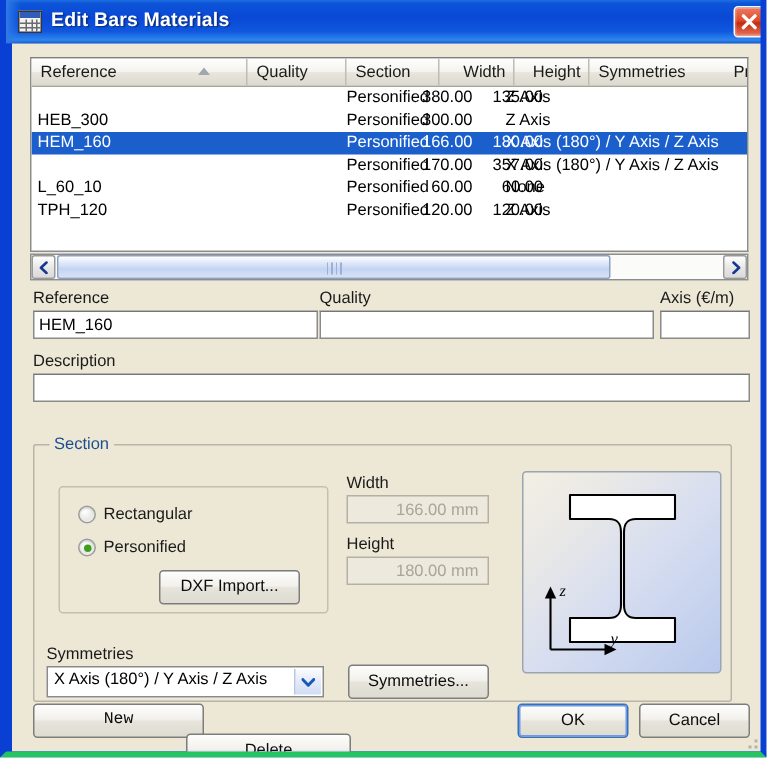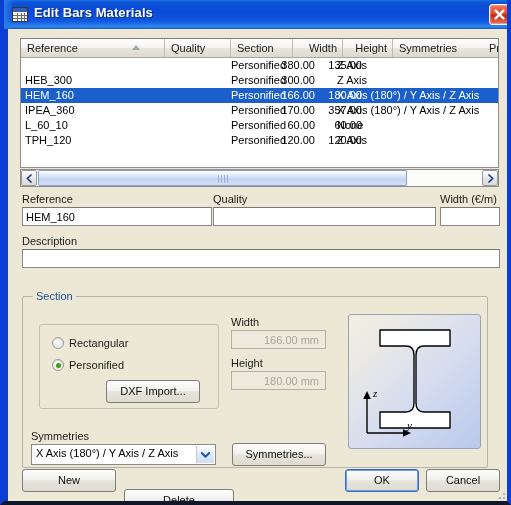--- a/index.html
+++ b/index.html
@@ -16,21 +16,21 @@
 
   
   #window {
     position: relative;
     width: 511px;
     height: 505px;
     box-sizing: border-box;
     background: #0A3FD4;
     border-left: 4px solid #0A3FD4;
     border-right: 4px solid #0A3FD4;
-    border-bottom: 4px solid #0f172a;
+    border-bottom: 4px solid #22c55e;
     overflow: hidden;
   }
 
   
   #titlebar {
     position: absolute;
     left: 0; top: 0;
     width: 511px;
     height: 29px;
     background: linear-gradient(to bottom,
@@ -394,21 +394,20 @@
             <div class="cell" style="left: 316px; width: 160px;">Z Axis</div>
           </div>
           <div class="row selected">
             <div class="cell" style="left: 4px; width: 140px;">HEM_160</div>
             <div class="cell" style="left: 210px; width: 60px;">Personified</div>
             <div class="cell num" style="left: 218px; width: 76px;">166.00</div>
             <div class="cell num" style="left: 265px; width: 76px;">180.00</div>
             <div class="cell" style="left: 316px; width: 160px;">X Axis (180°) / Y Axis / Z Axis</div>
           </div>
           <div class="row">
-            <div class="cell" style="left: 4px; width: 140px;">IPEA_360</div>
             <div class="cell" style="left: 210px; width: 60px;">Personified</div>
             <div class="cell num" style="left: 218px; width: 76px;">170.00</div>
             <div class="cell num" style="left: 265px; width: 76px;">357.00</div>
             <div class="cell" style="left: 316px; width: 160px;">X Axis (180°) / Y Axis / Z Axis</div>
           </div>
           <div class="row">
             <div class="cell" style="left: 4px; width: 140px;">L_60_10</div>
             <div class="cell" style="left: 210px; width: 60px;">Personified</div>
             <div class="cell num" style="left: 218px; width: 76px;">60.00</div>
             <div class="cell num" style="left: 265px; width: 76px;">60.00</div>
@@ -439,21 +438,21 @@
         </svg>
       </div>
     </div>
 
     <div class="fld-label" style="left:14px; top:164px;">Reference</div>
     <input class="txtbox" style="left: 14px; top: 178px; width: 190px;" value="HEM_160">
 
     <div class="fld-label" style="left:205px; top:164px;">Quality</div>
     <input class="txtbox" style="left: 205px; top: 178px; width: 223px;" value="">
 
-    <div class="fld-label" style="left:432px; top:164px;">Width (€/m)</div>
+    <div class="fld-label" style="left:432px; top:164px;">Axis (€/m)</div>
     <input class="txtbox" style="left: 432px; top: 178px; width: 60px;" value="">
 
     <div class="fld-label" style="left:14px; top:206px;">Description</div>
     <input class="txtbox" style="left: 14px; top: 220px; width: 478px;" value="">
 
     <div id="section-group">
       <span id="section-group-title">Section</span>
     </div>
 
     <div id="inner-panel"></div>
@@ -502,21 +501,21 @@
           <path d="M18,118 L18,82"></path>
           <path d="M18,118 L56,118"></path>
         </g>
         <polygon points="18,76 14.2,84 21.8,84" fill="#000000"></polygon>
         <polygon points="62,118 54,114.2 54,121.8" fill="#000000"></polygon>
         <text x="24" y="82" font-family="'Liberation Serif', serif" font-size="11" font-style="italic" fill="#000000">z</text>
         <text x="58" y="114" font-family="'Liberation Serif', serif" font-size="11" font-style="italic" fill="#000000">y</text>
       </svg>
     </div>
 
-    <div class="btn" style="left:14px; top:440px; width:94px;">New</div>
+    <div class="btn" style="left:14px; top:440px; width:114px;font-family:Liberation Mono, monospace;">New</div>
     <div class="btn" style="left:116px; top:460px; width:110px;">Delete</div>
     <div class="btn" style="left:418px; top:440px; width:74px;">Cancel</div>
     <div class="btn default" style="left:337px; top:440px; width:74px;">OK</div>
 
     <div id="resize-grip">
       <i style="right:0; bottom:0;"></i>
       <i style="right:4px; bottom:0;"></i>
       <i style="right:8px; bottom:0;"></i>
       <i style="right:0; bottom:4px;"></i>
       <i style="right:4px; bottom:4px;"></i>

